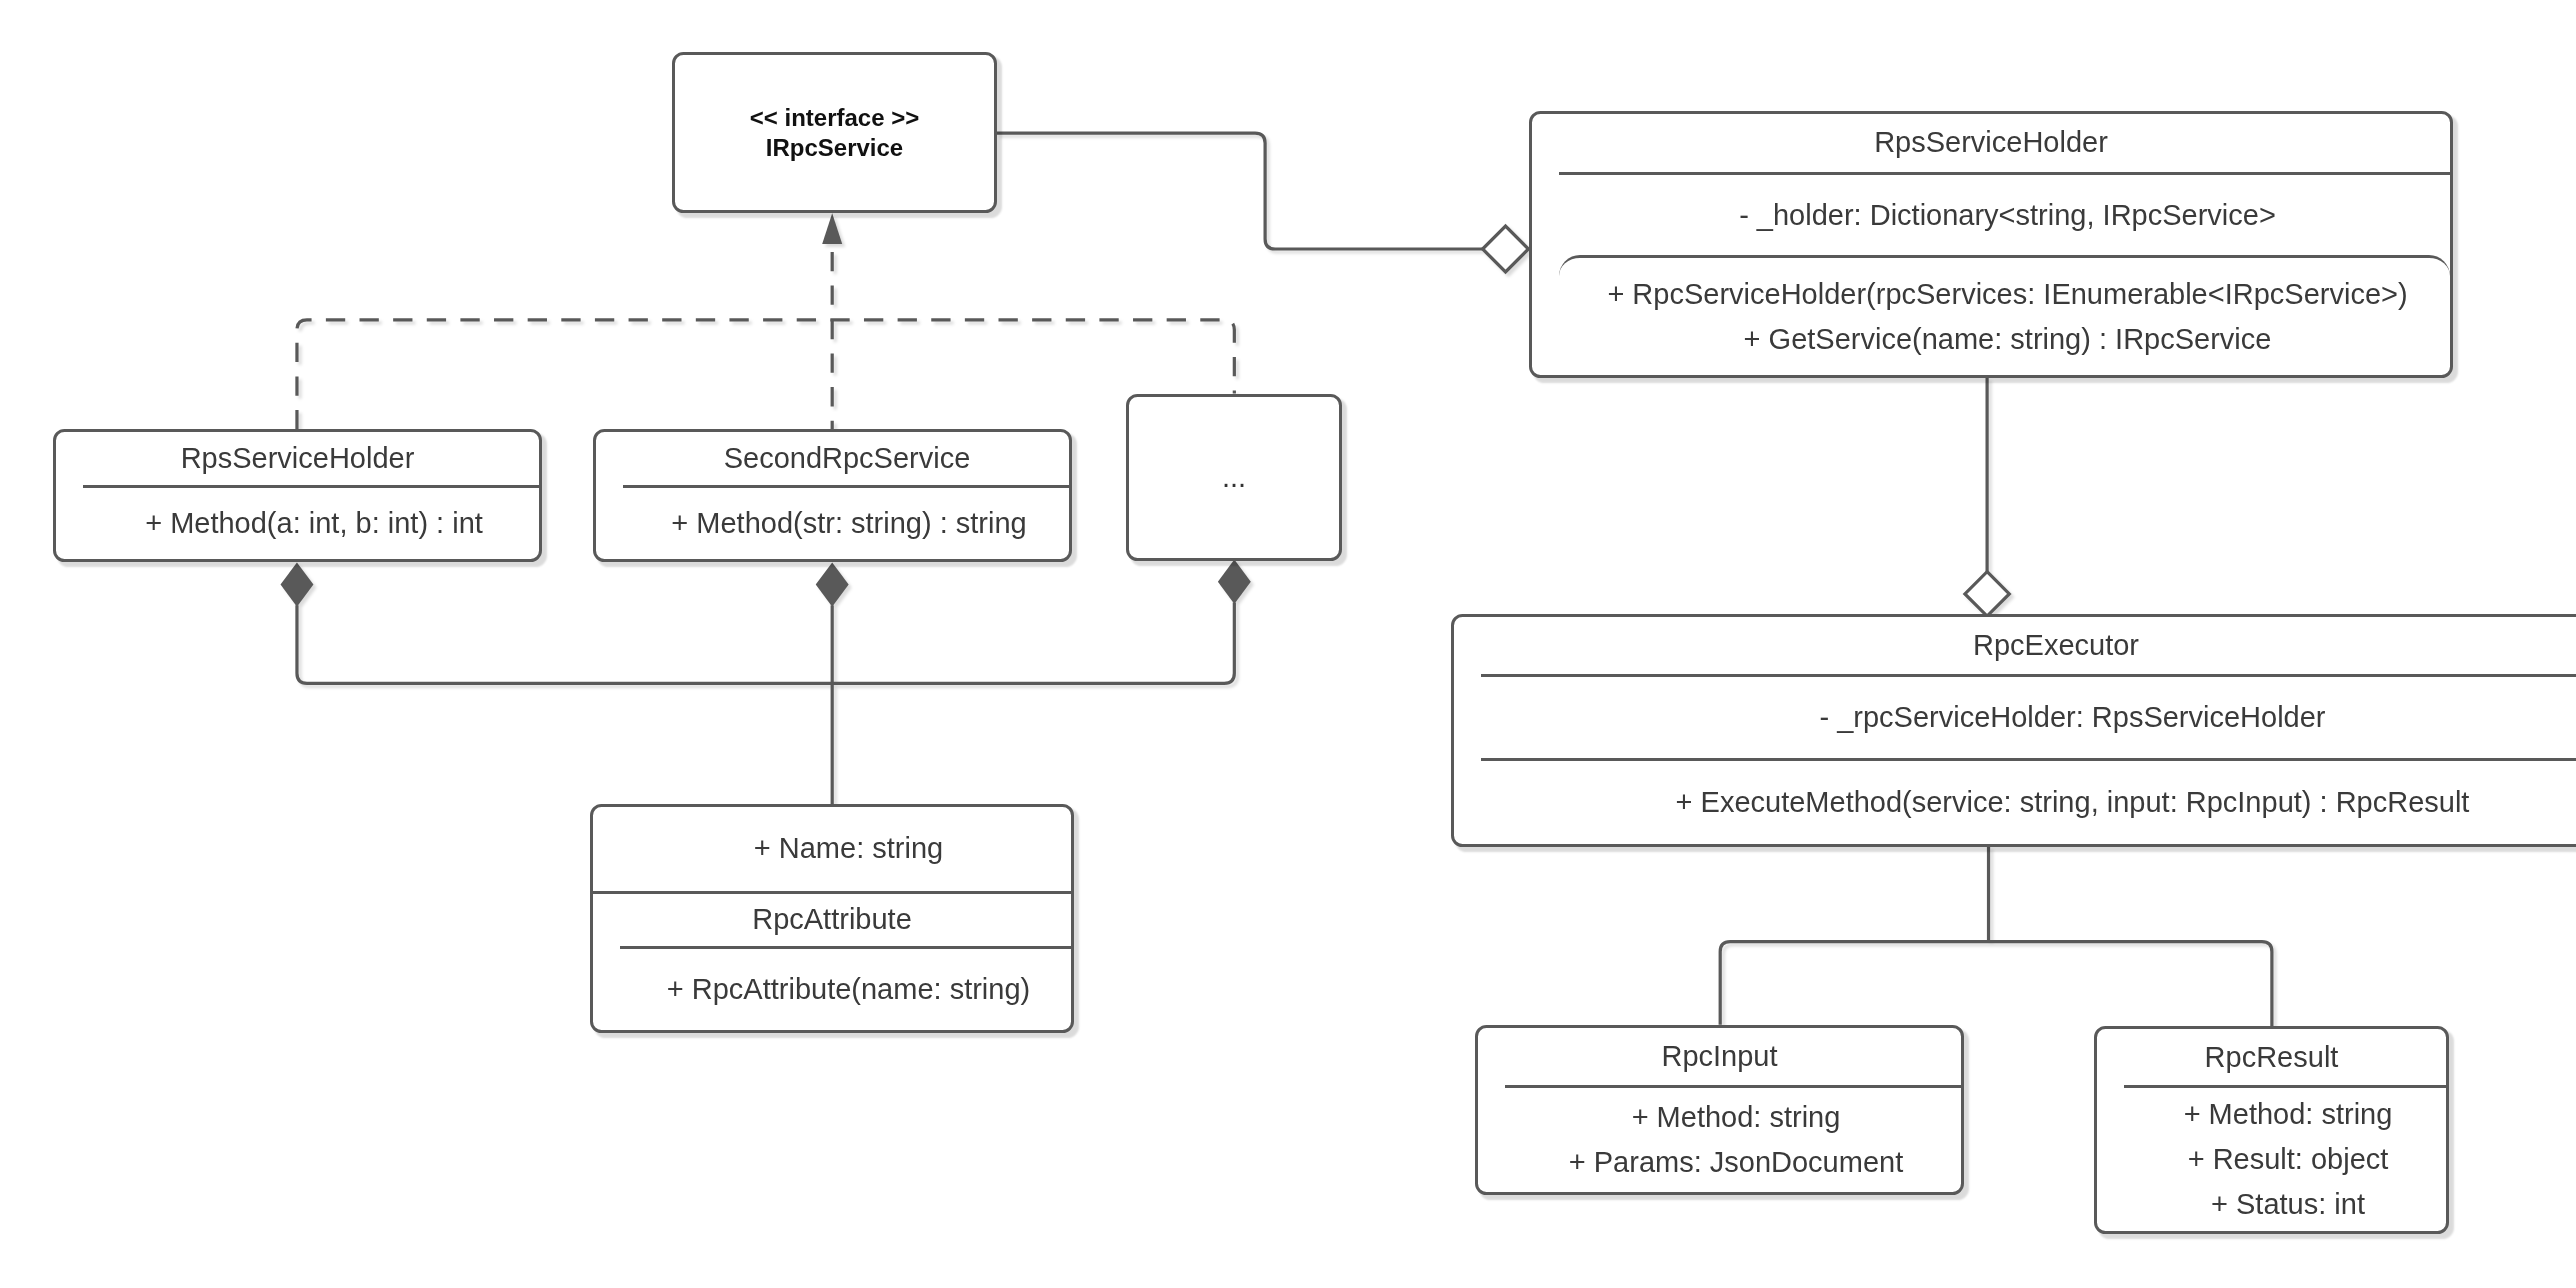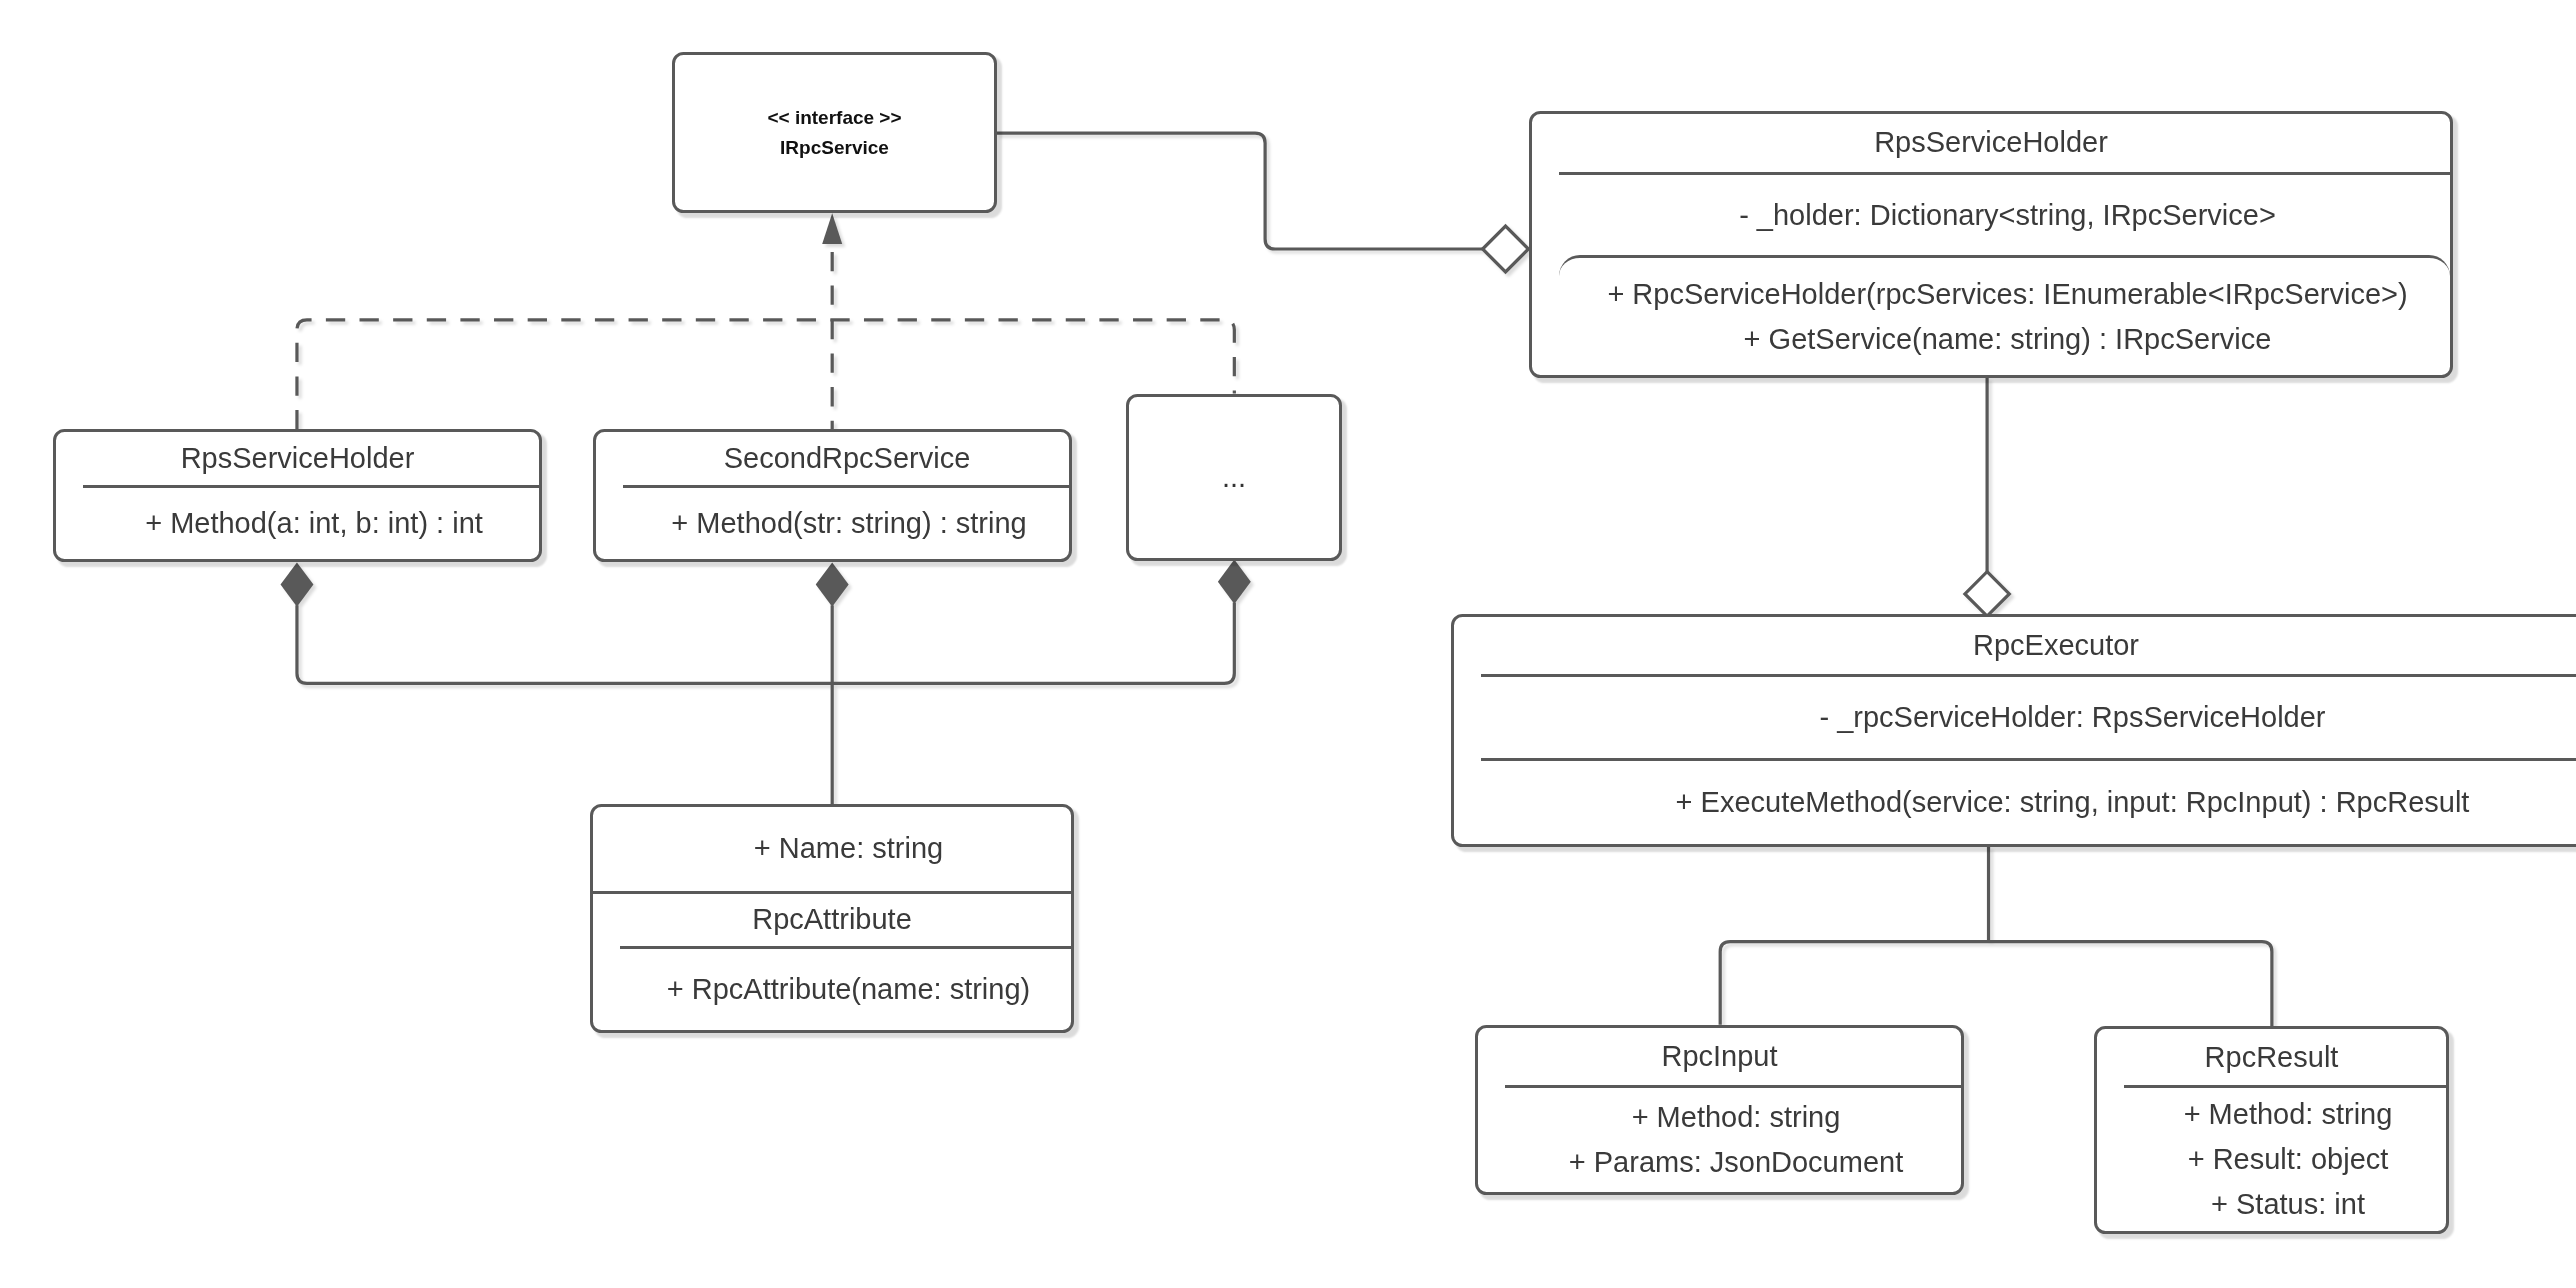--- a/index.html
+++ b/index.html
@@ -56,21 +56,21 @@
   }
   .uml-member {
     white-space: nowrap;
     line-height: 1.2;
   }
   .iface-box {
     justify-content: center;
     align-items: center;
     text-align: center;
     font-weight: bold;
-    font-size: 19px;
+    font-size: 24px;
     line-height: 30px;
     color: #111111;
   }
   .dots-box {
     justify-content: center;
     align-items: center;
     text-align: center;
     color: #333333;
   }
 </style>

